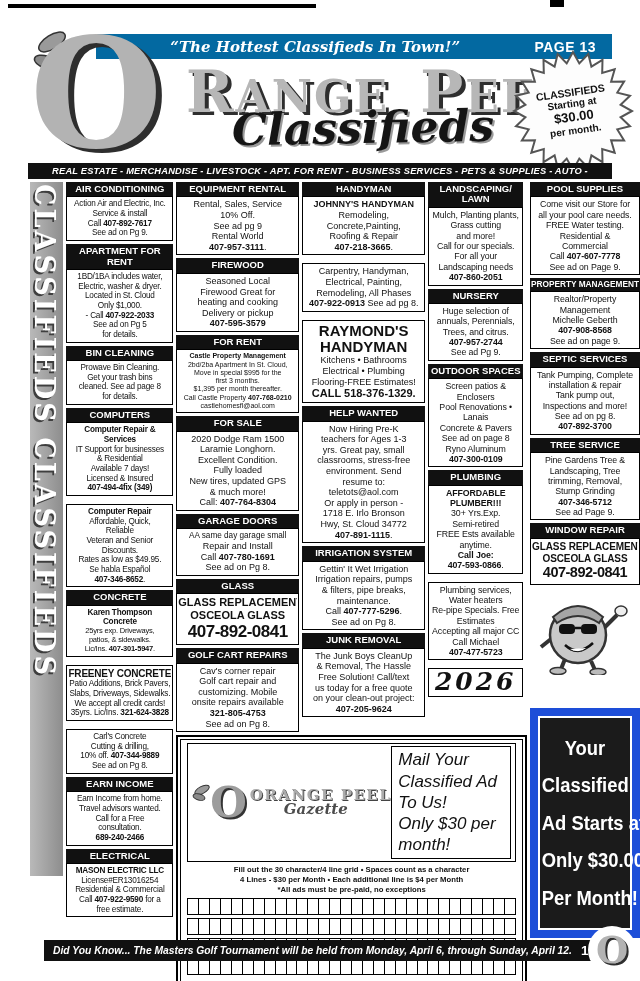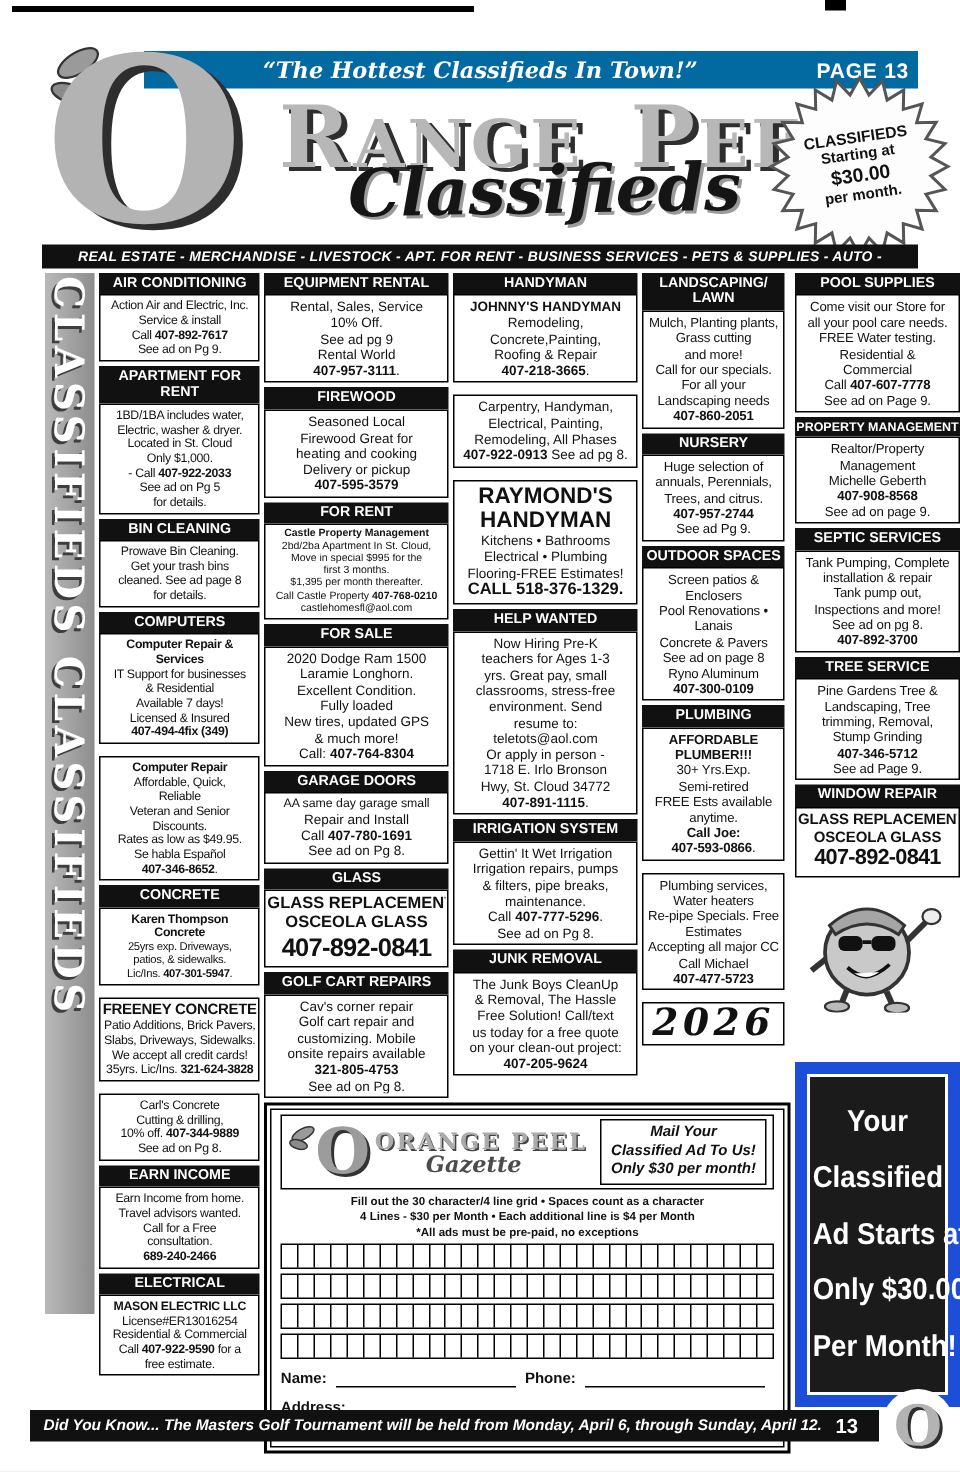--- a/index.html
+++ b/index.html
@@ -6,21 +6,21 @@
   .page{position:relative;width:640px;height:981px;background:#fff;overflow:hidden;
         font-family:"Liberation Sans",sans-serif;color:#111;}
   
   .artifact-1{position:absolute;left:8px;top:4px;width:308px;height:4px;background:#000;}
   .artifact-2{position:absolute;left:550px;top:0px;width:14px;height:7px;background:#000;}
   
   .tagline-bar{position:absolute;left:96px;top:34px;width:516px;height:25px;background:#0369a1;
                display:flex;align-items:center;}
   .tagline{flex:1;text-align:center;color:#fff;font-family:"DejaVu Serif",serif;
            font-style:italic;font-weight:bold;font-size:15px;}
-  .page-label{color:#fff;font-weight:bold;font-size:14px;padding-right:6px;letter-spacing:0.5px;}
+  .page-label{color:#fff;font-weight:bold;font-size:14px;padding-right:16px;letter-spacing:0.5px;}
   .big-o{position:absolute;left:30px;top:18px;font-family:"DejaVu Serif",serif;font-weight:bold;
          font-size:152px;line-height:1;color:#b3b3b3;text-shadow:6px 4px 0 #2e2e2e;}
   .leaves{position:absolute;left:30px;top:26px;}
   .title-line{position:absolute;left:186px;top:58px;font-family:"DejaVu Serif",serif;font-weight:bold;
               font-size:44px;color:#b7b7b7;text-shadow:4px 3px 0 #2e2e2e;letter-spacing:2px;white-space:nowrap;}
   .title-line .word{display:inline-block;margin-right:14px;}
   .title-line .word::first-letter{font-size:1.3em;}
   .subtitle{position:absolute;left:232px;top:102px;font-family:"DejaVu Serif",serif;font-style:italic;
             font-weight:bold;font-size:44px;color:#151515;text-shadow:2px 2px 0 #9a9a9a;transform:rotate(-1deg);}
   .burst{position:absolute;left:512px;top:50px;width:122px;height:122px;}
@@ -76,39 +76,39 @@
              padding:2px 4px;}
   .gz-logo{display:flex;align-items:center;position:relative;}
   .gz-leaf{margin-right:-6px;margin-top:-20px;}
   .gz-o{font-family:"DejaVu Serif",serif;font-weight:bold;font-size:42px;line-height:0.85;
         color:#9c9c9c;text-shadow:2px 2px 0 #333;}
   .gz-words{margin-left:3px;}
   .gz-title{font-family:"DejaVu Serif",serif;font-weight:bold;font-size:15px;color:#ababab;
             text-shadow:1px 1px 0 #444;letter-spacing:1.5px;white-space:nowrap;}
   .gz-sub{display:block;font-family:"DejaVu Serif",serif;font-style:italic;font-weight:bold;
           font-size:15px;color:#4c4c4c;margin:-4px 0 0 34px;}
-  .mail-note{border:1px solid #000;padding:2px 6px;font-style:italic;font-weight:bold;font-size:10px;
-             text-align:center;line-height:1.25;}
+  .mail-note{border:1px solid #000;padding:2px 6px;font-style:italic;font-weight:normal;font-size:17px;
+             line-height:1.25;}
   .instructions{text-align:center;font-weight:bold;font-size:7.7px;line-height:1.35;margin:3px 0 2px 0;}
   .char-grid{margin:2px 0 0 0;}
   .grid-row{display:flex;border:1px solid #000;height:15px;margin-bottom:3px;}
   .grid-cell{flex:1;border-right:1px solid #000;}
   .grid-cell:last-child{border-right:none;}
   .field-row{display:flex;align-items:flex-end;font-weight:bold;font-size:10px;margin-top:7px;}
   .fline{flex:1;border-bottom:1.5px solid #000;height:11px;margin:0 6px;}
   .field-row.tiny{font-size:6.6px;margin-top:5px;border-bottom:1px solid #000;padding-bottom:2px;
                   justify-content:space-between;align-items:baseline;}
   
   .mascot{margin:2px auto 0 auto;display:block;}
   .promo{margin-top:auto;height:230px;background:#1b1b1b;border:8px solid #1d4ed8;
          box-shadow:inset 0 0 0 2px #fff;color:#fff;display:flex;flex-direction:column;
          justify-content:space-evenly;text-align:center;padding:6px 0;box-sizing:border-box;}
   .promo-line{font-weight:bold;font-size:20px;transform:scaleX(0.92);white-space:nowrap;}
   
-  .footer-bar{position:absolute;left:20px;top:940px;width:566px;height:21px;background:#111;
+  .footer-bar{position:absolute;left:44px;top:940px;width:566px;height:21px;background:#111;
               display:flex;align-items:center;}
   .footer-fact{flex:1;text-align:center;color:#fff;font-style:italic;font-weight:bold;font-size:10.3px;}
   .footer-pg{color:#fff;font-weight:bold;font-size:13.5px;padding-right:14px;}
   .footer-o{position:absolute;left:588px;top:926px;width:48px;height:48px;border-radius:50%;
             background:#fff;display:flex;align-items:center;justify-content:center;
             font-family:"DejaVu Serif",serif;font-weight:bold;font-size:37px;color:#b3b3b3;
             text-shadow:2px 2px 0 #2e2e2e;}
 </style>
 </head>
 <body>

